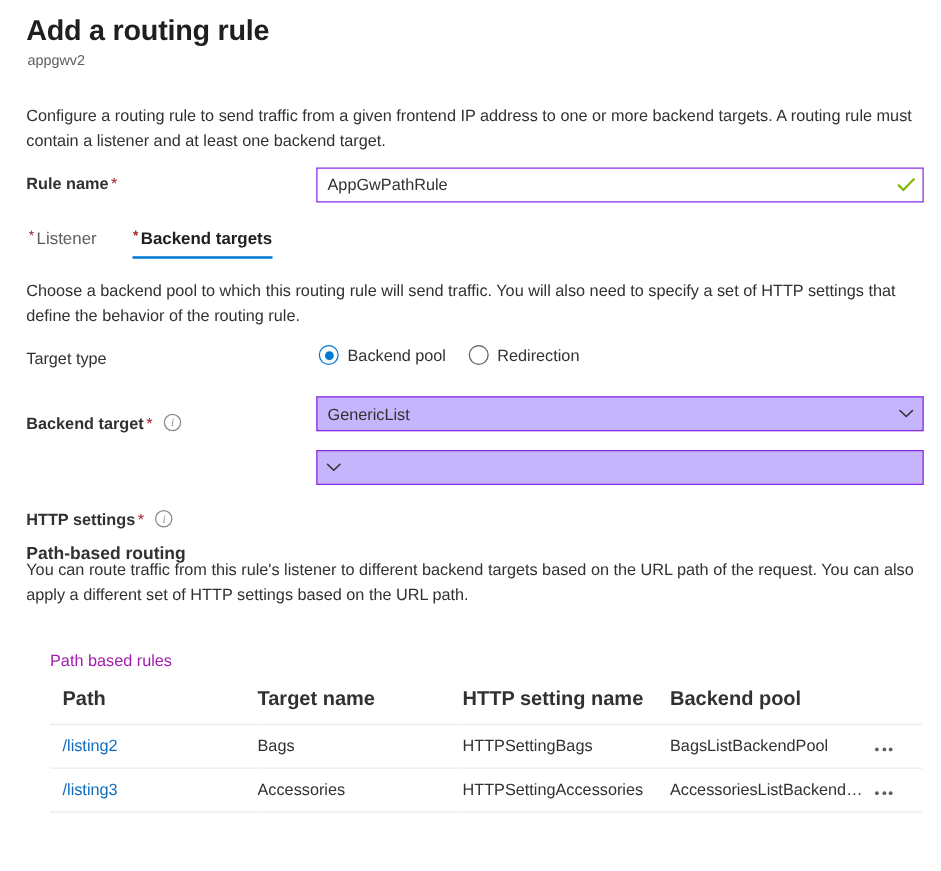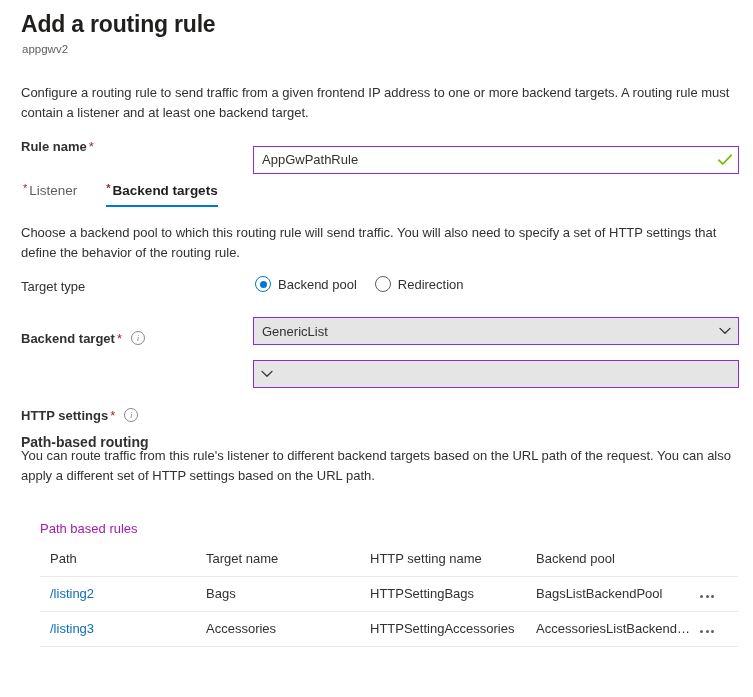--- a/index.html
+++ b/index.html
@@ -68,21 +68,20 @@
   .rule-name-field {
     position: absolute;
     left: 253px;
     top: 134px;
     width: 486px;
     height: 28px;
     border: 1px solid #8a2be2;
     background: #ffffff;
     display: flex;
     align-items: center;
-    margin-top: 12px;
   }
   .rule-name-value {
     flex: 1;
     padding-left: 8px;
     font-size: 13px;
     color: #323130;
     line-height: 26px;
     white-space: nowrap;
     overflow: hidden;
   }
@@ -225,21 +224,21 @@
     font-family: "Liberation Serif", serif;
     cursor: pointer;
   }
 
   .dropdown {
     position: absolute;
     left: 253px;
     width: 486px;
     height: 28px;
     border: 1px solid #8a2be2;
-    background: #e5e5e5;
+    background: #c4b5fd;
     display: flex;
     align-items: center;
     cursor: pointer;
   }
   .dropdown-backend-target { top: 317px; }
   .dropdown-http-settings  { top: 360px; }
   .dropdown-value {
     flex: 1;
     padding-left: 8px;
     font-size: 13px;
@@ -287,25 +286,25 @@
   .rules-table {
     position: absolute;
     left: 40px;
     top: 547px;
     width: 698px;
     border-collapse: collapse;
     font-size: 13px;
   }
   .rules-table th {
     text-align: left;
-    font-weight: 400;
+    font-weight: 700;
     color: #323130;
     padding: 4px 0 10px 0;
     border-bottom: 1px solid #edebe9;
-    font-size: 13px;
+    font-size: 16px;
   }
   .rules-table td {
     padding: 9px 0 10px 0;
     border-bottom: 1px solid #edebe9;
     color: #323130;
     vertical-align: middle;
     white-space: nowrap;
     overflow: hidden;
   }
   .col-path      { width: 166px; padding-left: 10px !important; }

